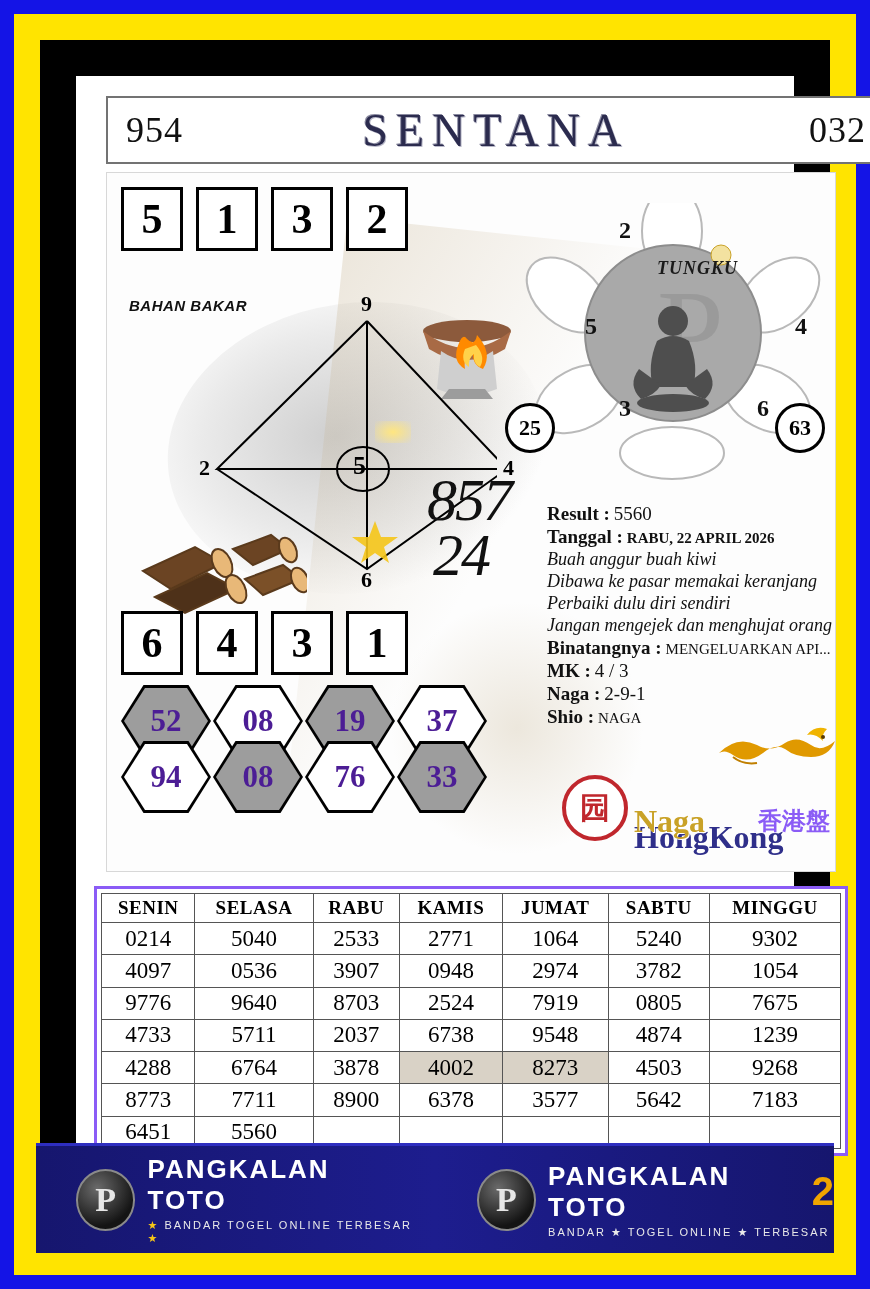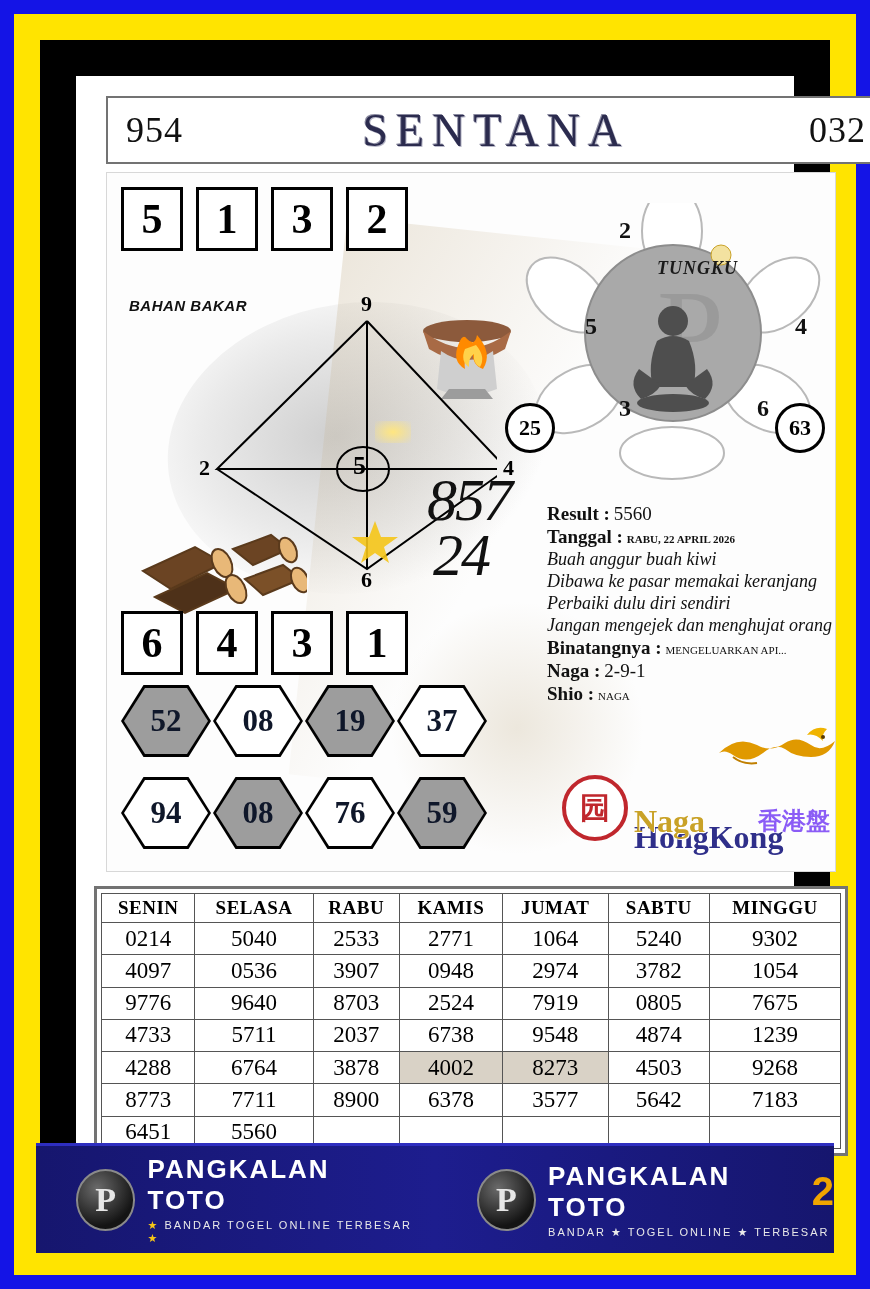--- a/index.html
+++ b/index.html
@@ -124,40 +124,40 @@
   #hand .l2 { margin-left:6px; }
   
   #info {
     position:absolute; left:440px; top:330px; width:290px;
     font-family:"Liberation Serif", serif;
     color:#111;
   }
   #info .line { margin-bottom:1px; white-space:nowrap; }
   #info .k { font-weight:700; font-size:19px; }
   #info .v { font-size:19px; }
-  #info .vsm { font-size:11px; }
+  #info .vsm { font-size:15px; }
   #info .poem { font-style:italic; font-size:18px; }
   
   .hex-row { position:absolute; left:14px; display:flex; gap:2px; }
   #hex-row1 { top:512px; }
-  #hex-row2 { top:604px; }
+  #hex-row2 { top:568px; }
   .hexwrap {
     position:relative; width:90px; height:72px;
   }
   .hexwrap .outer {
     position:absolute; left:0; top:0; width:90px; height:72px;
     background:#000;
     clip-path:polygon(25% 0%, 75% 0%, 100% 50%, 75% 100%, 25% 100%, 0% 50%);
   }
   .hexwrap .fill {
     position:absolute; left:3px; top:3px; width:84px; height:66px;
     clip-path:polygon(25% 0%, 75% 0%, 100% 50%, 75% 100%, 25% 100%, 0% 50%);
     background:#fff;
     display:flex; align-items:center; justify-content:center;
-    font-family:"Liberation Serif", serif; font-size:31px; font-weight:700; color:#0f172a;
+    font-family:"Liberation Serif", serif; font-size:31px; font-weight:700; color:#4c1d95;
   }
   .hexwrap.gray .fill { background:#9d9d9d; }
   
   #hk {
     position:absolute; left:455px; top:596px; width:270px; height:80px;
   }
   #hk .seal {
     position:absolute; left:0; top:6px; width:66px; height:66px;
     border-radius:50%; border:4px solid #c0272d; background:#fff;
     display:flex; align-items:center; justify-content:center;
@@ -181,21 +181,21 @@
     position:absolute; left:196px; top:36px;
     font-size:24px; font-weight:700; color:#8b5cf6;
   }
   
   #dragon {
     position:absolute; left:608px; top:540px; width:124px; height:66px;
   }
   
   #table-wrap {
     position:absolute; left:18px; top:810px; width:754px; height:270px;
-    border:3px solid #737373; background:#fff; padding:4px;
+    border:3px solid #8b5cf6; background:#fff; padding:4px;
   }
   table {
     width:100%; height:100%; border-collapse:collapse;
     font-family:"Liberation Serif", serif;
   }
   th {
     font-size:19px; font-weight:700; letter-spacing:0.5px;
     border:1px solid #555; padding:3px 0; text-align:center;
     background:#fff;
   }
@@ -354,20 +354,24 @@
             </div>
             <div class="line poem">Buah anggur buah kiwi</div>
             <div class="line poem">Dibawa ke pasar memakai keranjang</div>
             <div class="line poem">Perbaiki dulu diri sendiri</div>
             <div class="line poem">Jangan mengejek dan menghujat orang</div>
             <div class="line">
               <span class="k">Binatangnya :</span>
               <span class="vsm">MENGELUARKAN API...</span>
             </div>
             <div class="line">
+              <span class="k">MK :</span>
+              <span class="v">4 / 3</span>
+            </div>
+            <div class="line">
               <span class="k">Naga :</span>
               <span class="v">2-9-1</span>
             </div>
             <div class="line">
               <span class="k">Shio :</span>
               <span class="vsm">NAGA</span>
             </div>
           </div>
 
           <svg id="dragon" viewBox="0 0 124 66">
@@ -410,21 +414,21 @@
             <div class="hexwrap gray">
                 <div class="outer"></div>
                 <div class="fill">08</div>
               </div>
             <div class="hexwrap">
                 <div class="outer"></div>
                 <div class="fill">76</div>
               </div>
             <div class="hexwrap gray">
                 <div class="outer"></div>
-                <div class="fill">59</div>
+                <div class="fill">33</div>
               </div>
           </div>
 
           <div id="hk">
             <div class="seal">园</div>
             <div class="t1">HongKong</div>
             <div class="t2">Naga</div>
             <div class="t3">香港盤</div>
           </div>
 

